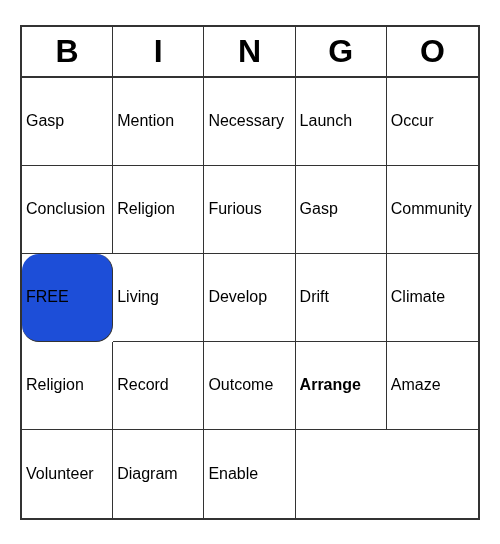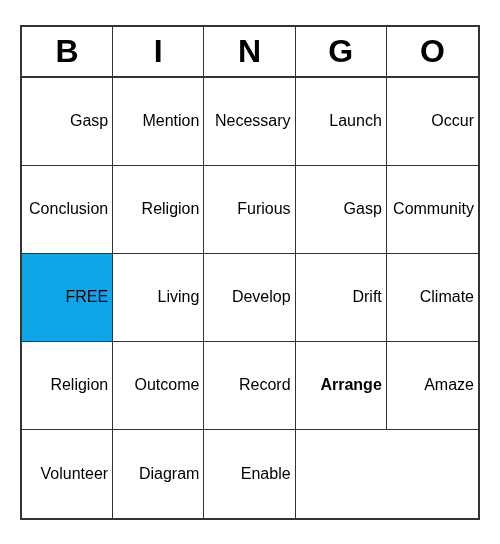--- a/index.html
+++ b/index.html
@@ -33,38 +33,39 @@
     }
     .bingo-grid {
       display: grid;
       grid-template-columns: repeat(5, 1fr);
       grid-template-rows: repeat(5, 1fr);
     }
     .bingo-cell {
       border-right: 1px solid #333;
       border-bottom: 1px solid #333;
       display: flex;
-      justify-content: flex-end;
+      justify-content: flex-start;
       align-items: center;
       text-align: center;
       padding: 4px;
       min-height: 88px;
       position: relative;
     }
     .bingo-cell:nth-child(5n) {
       border-right: none;
     }
     .bingo-cell:nth-child(n+21) {
       border-bottom: none;
     }
     .bingo-cell span {
       line-height: 1.2;
     }
     .free-cell {
-      background-color: #0ea5e9;
+      background-color: #1d4ed8;
+      border-radius: 17px;
     }
     .bold-italic { font-weight: bold; }
   </style>
 </head>
 <body>
 
 <div class="bingo-card">
   <div class="bingo-header">
   <div class="bingo-header-cell">B</div>
       <div class="bingo-header-cell">I</div>
@@ -115,24 +116,24 @@
       <div class="bingo-cell">
         <span class="xl">Drift</span>
       </div>
       <div class="bingo-cell">
         <span class="sm">Climate</span>
       </div>
       <div class="bingo-cell">
         <span class="sm">Religion</span>
       </div>
       <div class="bingo-cell">
-        <span class="xs">Outcome</span>
+        <span class="sm">Record</span>
       </div>
       <div class="bingo-cell">
-        <span class="sm">Record</span>
+        <span class="xs">Outcome</span>
       </div>
       <div class="bingo-cell">
         <span class="md bold-italic">Arrange</span>
       </div>
       <div class="bingo-cell">
         <span class="sm">Amaze</span>
       </div>
       <div class="bingo-cell">
         <span class="xs">Volunteer</span>
       </div>

